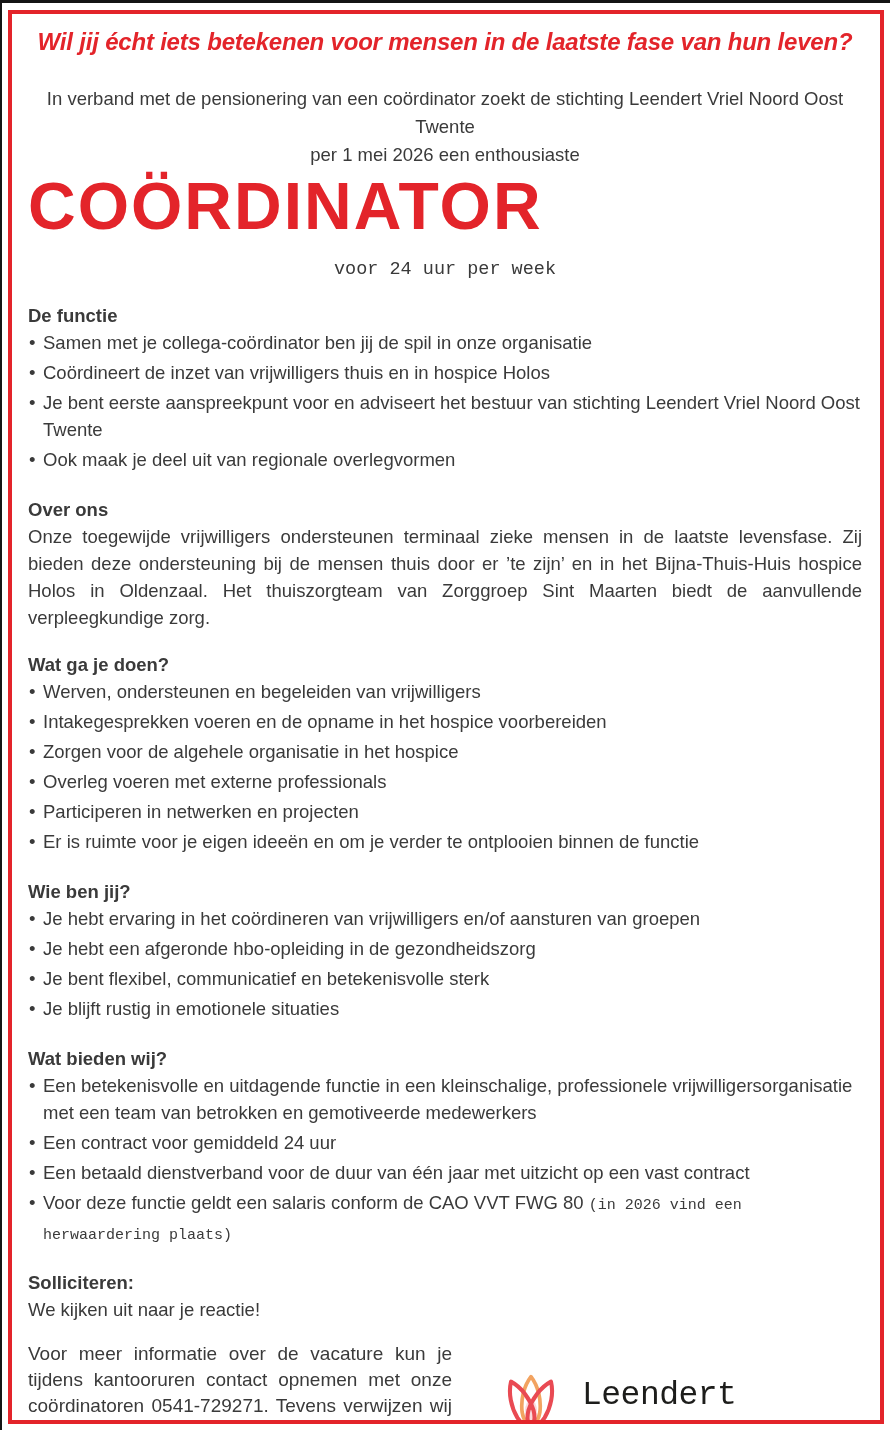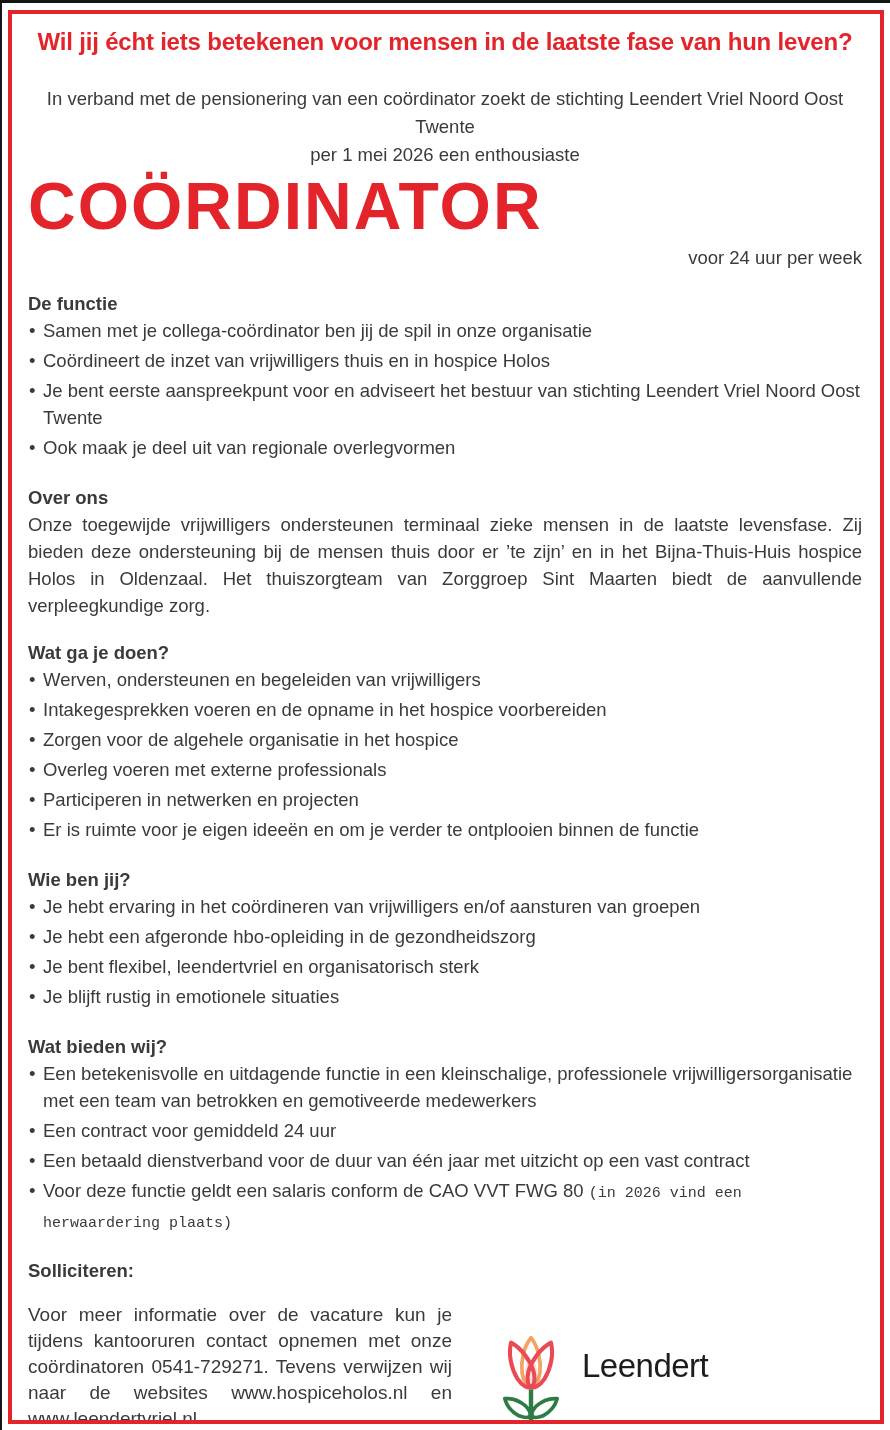--- a/index.html
+++ b/index.html
@@ -19,47 +19,47 @@
   }
   .edge-top{position:absolute;left:0;top:0;width:890px;height:3px;background:#141414;}
   .edge-left{position:absolute;left:0;top:0;width:2px;height:1430px;background:#141414;}
   .frame{
     position:absolute;left:8px;top:10px;right:6px;bottom:6px;
     border:4px solid var(--red);background:#fff;
     padding:0 18px 0 16px;overflow:hidden;
   }
   .question{
     margin-top:14px;text-align:center;white-space:nowrap;
-    color:var(--red);font-size:24px;font-weight:bold;
+    color:var(--red);font-size:24px;font-weight:bold;font-style:italic;
     letter-spacing:-0.2px;
   }
   .intro{
     margin-top:29px;text-align:center;font-size:18.5px;line-height:28px;color:var(--text);
   }
   .job-title{
     margin-top:4px;color:var(--red);
     font-size:66px;font-weight:bold;line-height:1.02;letter-spacing:2px;
   }
-  .hours{text-align:right;font-size:18.5px;line-height:24px;margin-top:6px;}
+  .hours{text-align:center;font-size:18.5px;line-height:24px;margin-top:18px;font-family:Liberation Mono, monospace;}
   section{margin-top:20px;}
   h2{font-size:18.5px;line-height:27px;font-weight:bold;color:var(--text);}
   p.body, li{font-size:18.5px;line-height:27px;color:var(--text);}
   p.just{text-align:justify;}
   ul.bullets{list-style:none;}
   ul.bullets li{position:relative;padding-left:15px;}
   ul.bullets li::before{content:"\2022";position:absolute;left:1px;top:0;}
   .note{font-size:15px;font-family:Liberation Mono, monospace;}
   .bottom{display:flex;margin-top:18px;}
   .left-col{width:424px;flex:0 0 auto;}
   .left-col p{font-size:19px;line-height:26px;}
   .right-col{flex:1;padding-left:42px;padding-top:28px;}
   .logo-row{display:flex;align-items:flex-start;}
   .tulip{flex:0 0 auto;margin-right:14px;}
-  .logo-text{font-family:Liberation Sans, sans-serif;font-weight:500;
-    font-size:33px;line-height:42px;color:var(--logo-dark);padding-top:6px;letter-spacing:-0.5px;margin-top:9px;}
+  .logo-text{font-family:Liberation Mono, monospace;font-weight:500;
+    font-size:33px;line-height:42px;color:var(--logo-dark);padding-top:6px;letter-spacing:-0.5px;}
   .logo-text .accent{color:var(--logo-pink);}
 </style>
 </head>
 <body>
 
 <div class="edge-top"></div>
 <div class="edge-left"></div>
 
 <div class="frame">
 
@@ -108,21 +108,21 @@
   </section>
 
   <section>
     <h2>Wie ben jij?</h2>
     <ul class="bullets">
 
         <li><span>Je hebt ervaring in het coördineren van vrijwilligers en/of aansturen van groepen</span><span class="note"></span></li>
 
         <li><span>Je hebt een afgeronde hbo-opleiding in de gezondheidszorg</span><span class="note"></span></li>
 
-        <li><span>Je bent flexibel, leendertvriel en organisatorisch sterk</span><span class="note"></span></li>
+        <li><span>Je bent flexibel, communicatief en betekenisvolle sterk</span><span class="note"></span></li>
 
         <li><span>Je blijft rustig in emotionele situaties</span><span class="note"></span></li>
       </ul>
   </section>
 
   <section>
     <h2>Wat bieden wij?</h2>
     <ul class="bullets">
 
         <li><span>Een betekenisvolle en uitdagende functie in een kleinschalige, professionele vrijwilligersorganisatie met een team van betrokken en gemotiveerde medewerkers</span><span class="note"></span></li>
@@ -130,20 +130,21 @@
         <li><span>Een contract voor gemiddeld 24 uur</span><span class="note"></span></li>
 
         <li><span>Een betaald dienstverband voor de duur van één jaar met uitzicht op een vast contract</span><span class="note"></span></li>
 
         <li><span>Voor deze functie geldt een salaris conform de CAO VVT FWG 80 </span><span class="note">(in 2026 vind een herwaardering plaats)</span></li>
       </ul>
   </section>
 
   <section>
     <h2>Solliciteren:</h2>
+    <p class="body">We kijken uit naar je reactie!</p>
   </section>
 
   <div class="bottom">
     <div class="left-col">
       <p class="just">Voor meer informatie over de vacature kun je tijdens kantooruren contact opnemen met onze coördinatoren 0541-729271.  Tevens verwijzen wij naar de websites www.hospiceholos.nl en www.leendertvriel.nl.</p>
 
     </div>
 
     <div class="right-col">
       <div class="logo-row">

